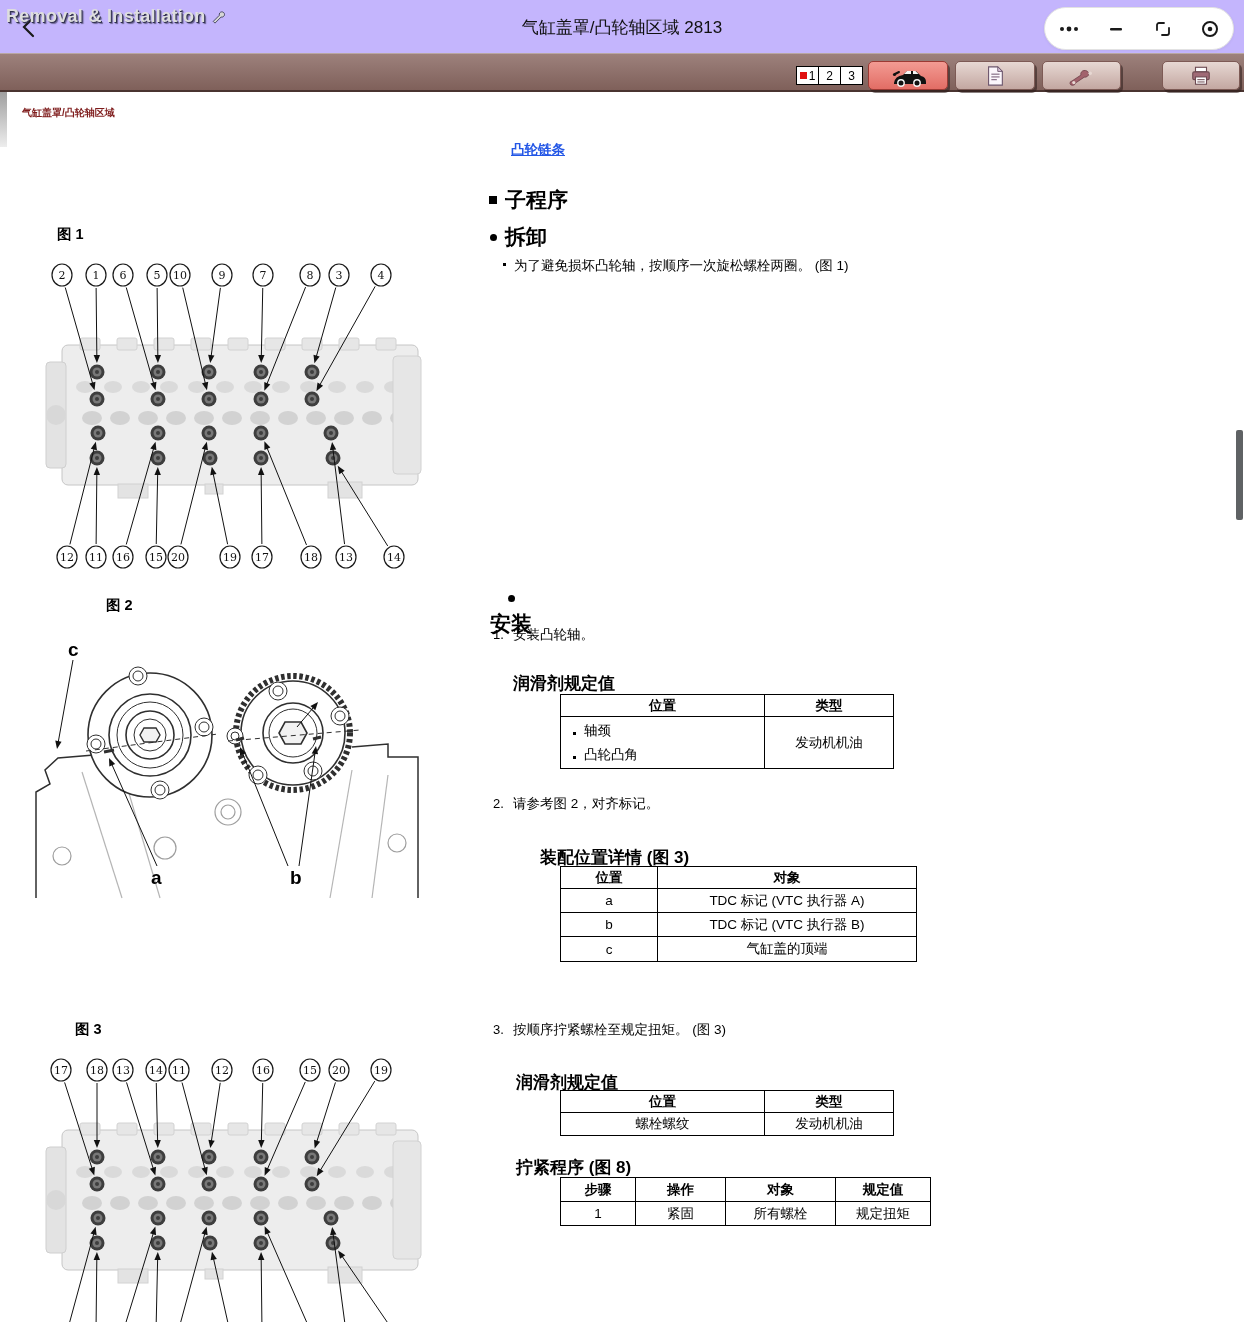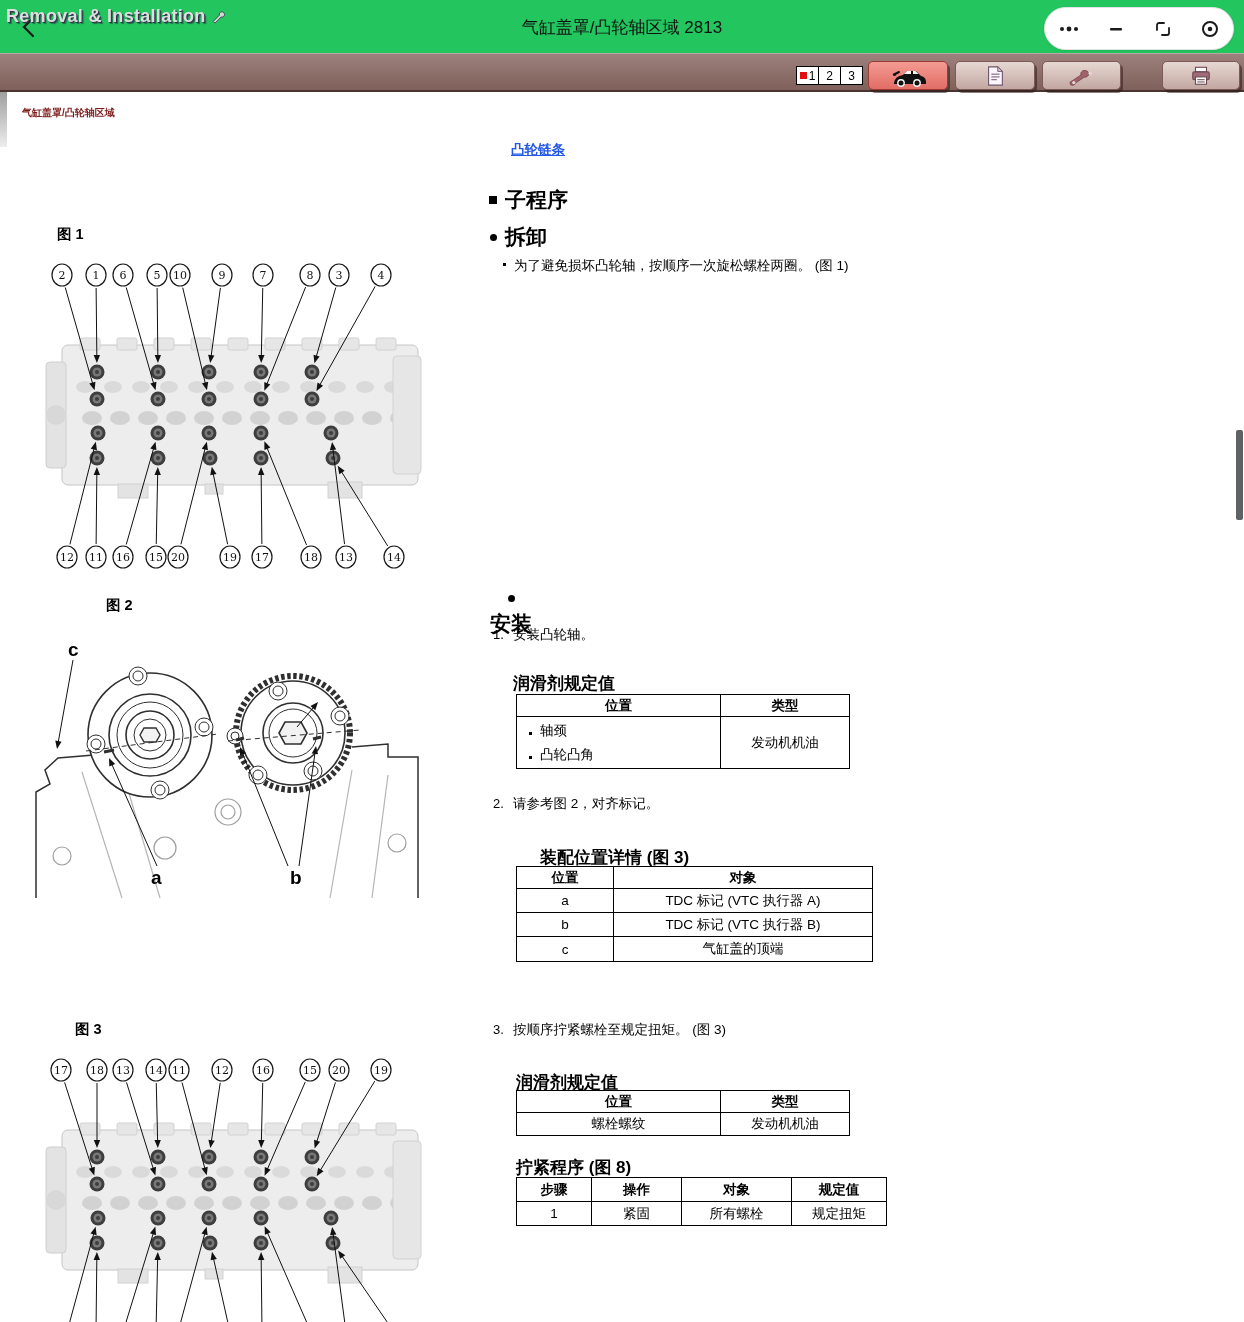--- a/index.html
+++ b/index.html
@@ -1,19 +1,19 @@
 <!DOCTYPE html>
 <html><head>
 <meta charset="utf-8">
 <style>
   html,body{margin:0;padding:0;background:#fff;}
   .stage{position:relative;width:1244px;height:1322px;background:#fff;overflow:hidden;
          font-family:"Liberation Sans",sans-serif;color:#000;}
   
-  .winbar{position:absolute;left:0;top:0;width:1244px;height:53px;background:#22c55e;}
+  .winbar{position:absolute;left:0;top:0;width:1244px;height:53px;background:#c4b5fd;}
   .back-btn{position:absolute;left:18px;top:14px;width:24px;height:26px;cursor:pointer;}
   .win-title{position:absolute;left:0;top:16px;width:100%;text-align:center;font-size:17px;color:#111;}
   .capsule{position:absolute;right:10px;top:7px;width:188px;height:41px;background:#fff;
            border:1px solid #e2e2e2;border-radius:22px;display:flex;align-items:center;
            justify-content:space-around;box-shadow:0 1px 3px rgba(0,0,0,.05);}
   .cap-ic{width:26px;height:26px;display:flex;align-items:center;justify-content:center;cursor:pointer;}
   
   .toolbar{position:absolute;left:0;top:53px;width:1244px;height:39px;
            background:linear-gradient(#9d817c,#7f605a);border-top:1px solid #b9a7a2;
            border-bottom:2px solid #4a3430;box-sizing:border-box;}
@@ -39,21 +39,21 @@
            color:#2457e6;text-decoration:underline;cursor:pointer;}
   .sechead{position:absolute;display:flex;align-items:center;gap:8px;font-size:21px;font-weight:bold;}
   .sq{width:8px;height:8px;background:#000;flex:none;}
   .dot{width:7px;height:7px;border-radius:50%;background:#000;flex:none;}
   .noteline{position:absolute;left:503px;top:257px;font-size:13.5px;display:flex;gap:8px;}
   .tb{width:3px;height:3px;background:#000;flex:none;margin-top:6px;}
   .step{position:absolute;left:493px;font-size:13.5px;}
   .stepnum{display:inline-block;width:20px;font-size:13px;}
   .figlabel{position:absolute;font-size:14.5px;font-weight:bold;}
   .tbltitle{position:absolute;font-size:17px;font-weight:bold;}
-  table.grid{position:absolute;border-collapse:collapse;table-layout:fixed;font-size:13.5px;background:#fff;}
+  table.grid{position:absolute;border-collapse:collapse;table-layout:fixed;font-size:13.5px;background:#fff;margin-left:44px;}
   table.grid th,table.grid td{border:1px solid #000;text-align:center;padding:0;font-weight:normal;}
   table.grid th{font-weight:bold;}
   .cell-left{text-align:left !important;padding-left:12px !important;}
   .bullet-line{display:flex;gap:8px;align-items:center;height:24px;}
   .vthumb{position:absolute;right:1px;top:430px;width:7px;height:90px;background:#5f6264;border-radius:2px;cursor:pointer;}
   svg.fig{position:absolute;}
 </style>
 </head>
 <body>
 

